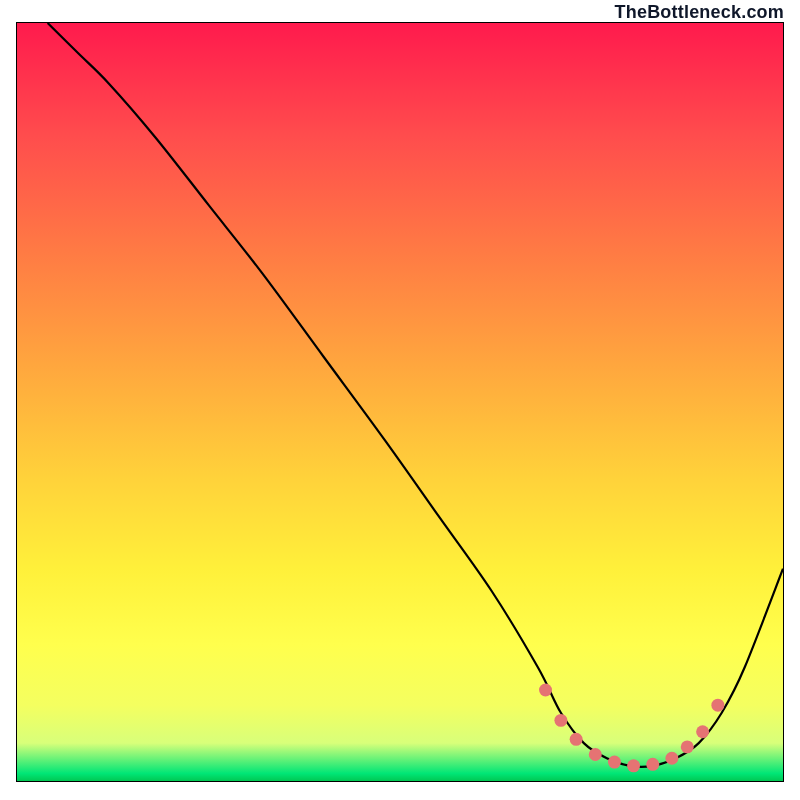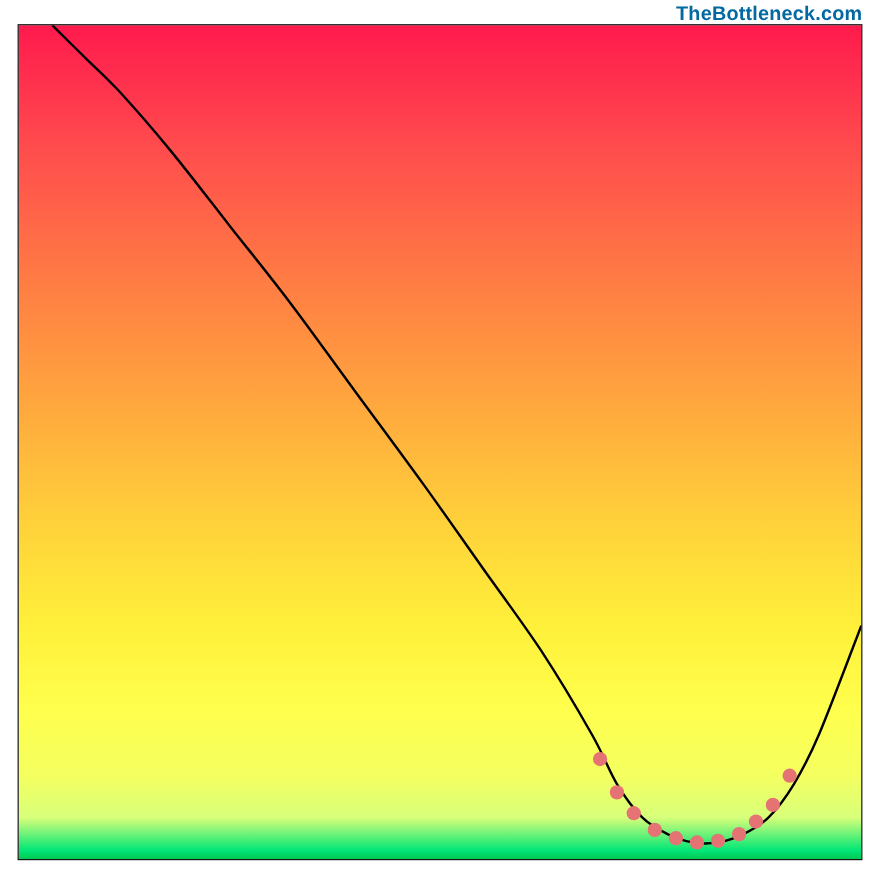--- a/index.html
+++ b/index.html
@@ -39,21 +39,21 @@
     );
     border: 1px solid #000;
     box-sizing: border-box;
   }
   .attribution {
     position: absolute;
     top: 2px;
     right: 16px;
     font-size: 18px;
     font-weight: 600;
-    color: #0369a1;
+    color: #0f172a;
     letter-spacing: 0.2px;
   }
   svg.curve {
     position: absolute;
     left: 0;
     top: 0;
     width: 100%;
     height: 100%;
   }
   .curve-path {

